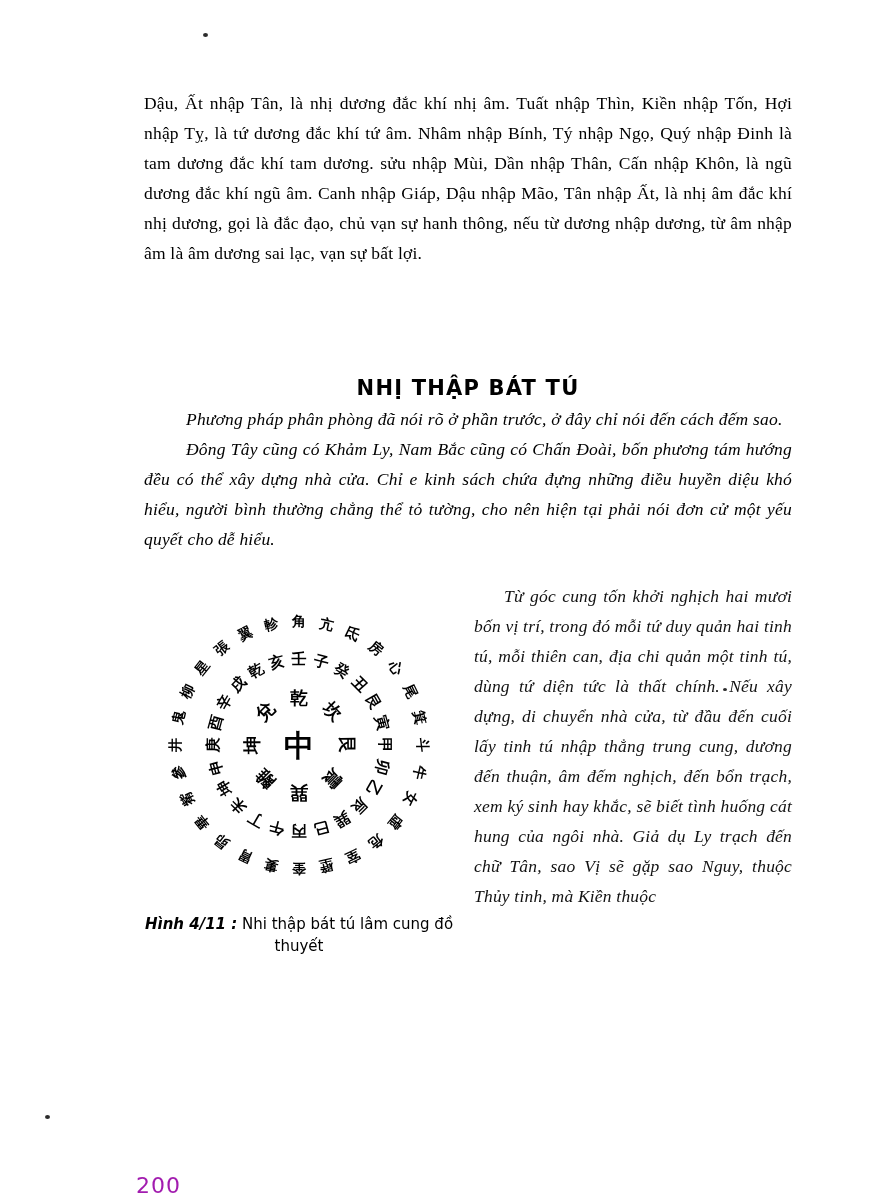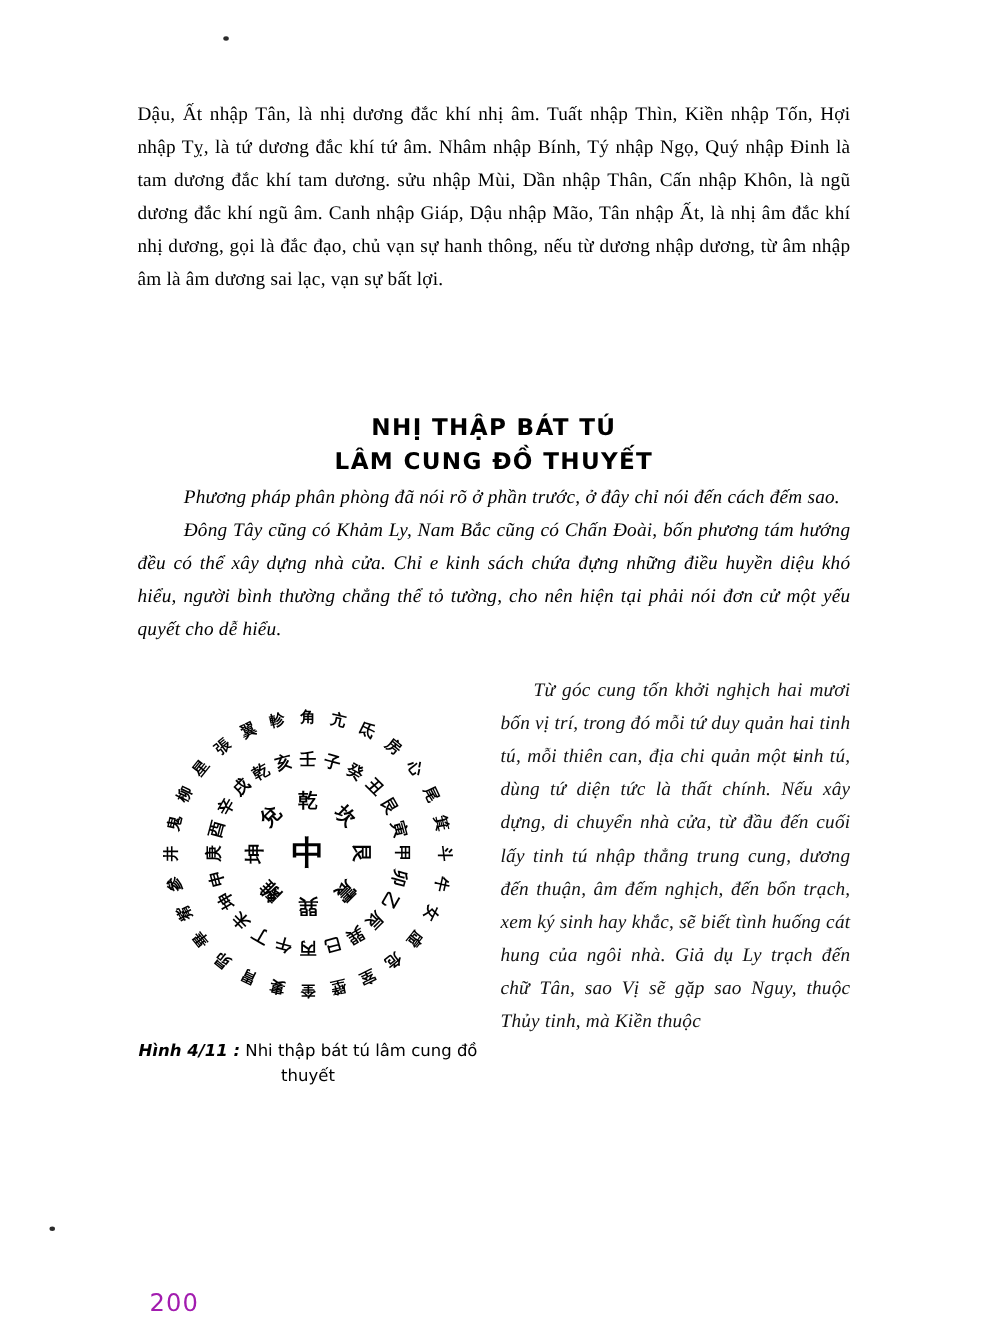--- a/index.html
+++ b/index.html
@@ -25,21 +25,21 @@
     position: absolute;
     background: #2b2b2b;
     border-radius: 50%;
   }
   .speck.s1 { left: 203px; top: 33px; width: 5px; height: 4px; }
   .speck.s2 { left: 723px; top: 688px; width: 4px; height: 3px; }
   .speck.s3 { left: 45px; top: 1115px; width: 5px; height: 4px; }
 
   .content {
     position: absolute;
-    left: 125px;
+    left: 144px;
     top: 88px;
     width: 648px;
   }
 
   p.body {
     margin: 0 0 0 0;
     font-size: 17.5px;
     line-height: 1.72;
     text-align: justify;
     text-justify: inter-word;
@@ -136,21 +136,20 @@
   <span class="speck s1"></span>
   <span class="speck s2"></span>
   <span class="speck s3"></span>
 
   <div class="content">
 
     <p class="body">Dậu, Ất nhập Tân, là nhị dương đắc khí nhị âm. Tuất nhập Thìn, Kiền nhập Tốn, Hợi nhập Tỵ, là tứ dương đắc khí tứ âm. Nhâm nhập Bính, Tý nhập Ngọ, Quý nhập Đinh là tam dương đắc khí tam dương. sửu nhập Mùi, Dần nhập Thân, Cấn nhập Khôn, là ngũ dương đắc khí ngũ âm. Canh nhập Giáp, Dậu nhập Mão, Tân nhập Ất, là nhị âm đắc khí nhị dương, gọi là đắc đạo, chủ vạn sự hanh thông, nếu từ dương nhập dương, từ âm nhập âm là âm dương sai lạc, vạn sự bất lợi.</p>
 
     <div class="heading">
       <span>NHỊ THẬP BÁT TÚ</span>
-      <span class="line2">LÂM CUNG ĐỒ THUYẾT</span>
     </div>
 
     <p class="body indent after-heading">Phương pháp phân phòng đã nói rõ ở phần trước, ở đây chỉ nói đến cách đếm sao.</p>
 
     <p class="body indent para-gap">Đông Tây cũng có Khảm Ly, Nam Bắc cũng có Chấn Đoài, bốn phương tám hướng đều có thể xây dựng nhà cửa. Chỉ e kinh sách chứa đựng những điều huyền diệu khó hiểu, người bình thường chẳng thể tỏ tường, cho nên hiện tại phải nói đơn cử một yếu quyết cho dễ hiểu.</p>
 
     <div class="split">
 
       <div class="fig-col">
         <div class="figure-wrap">

